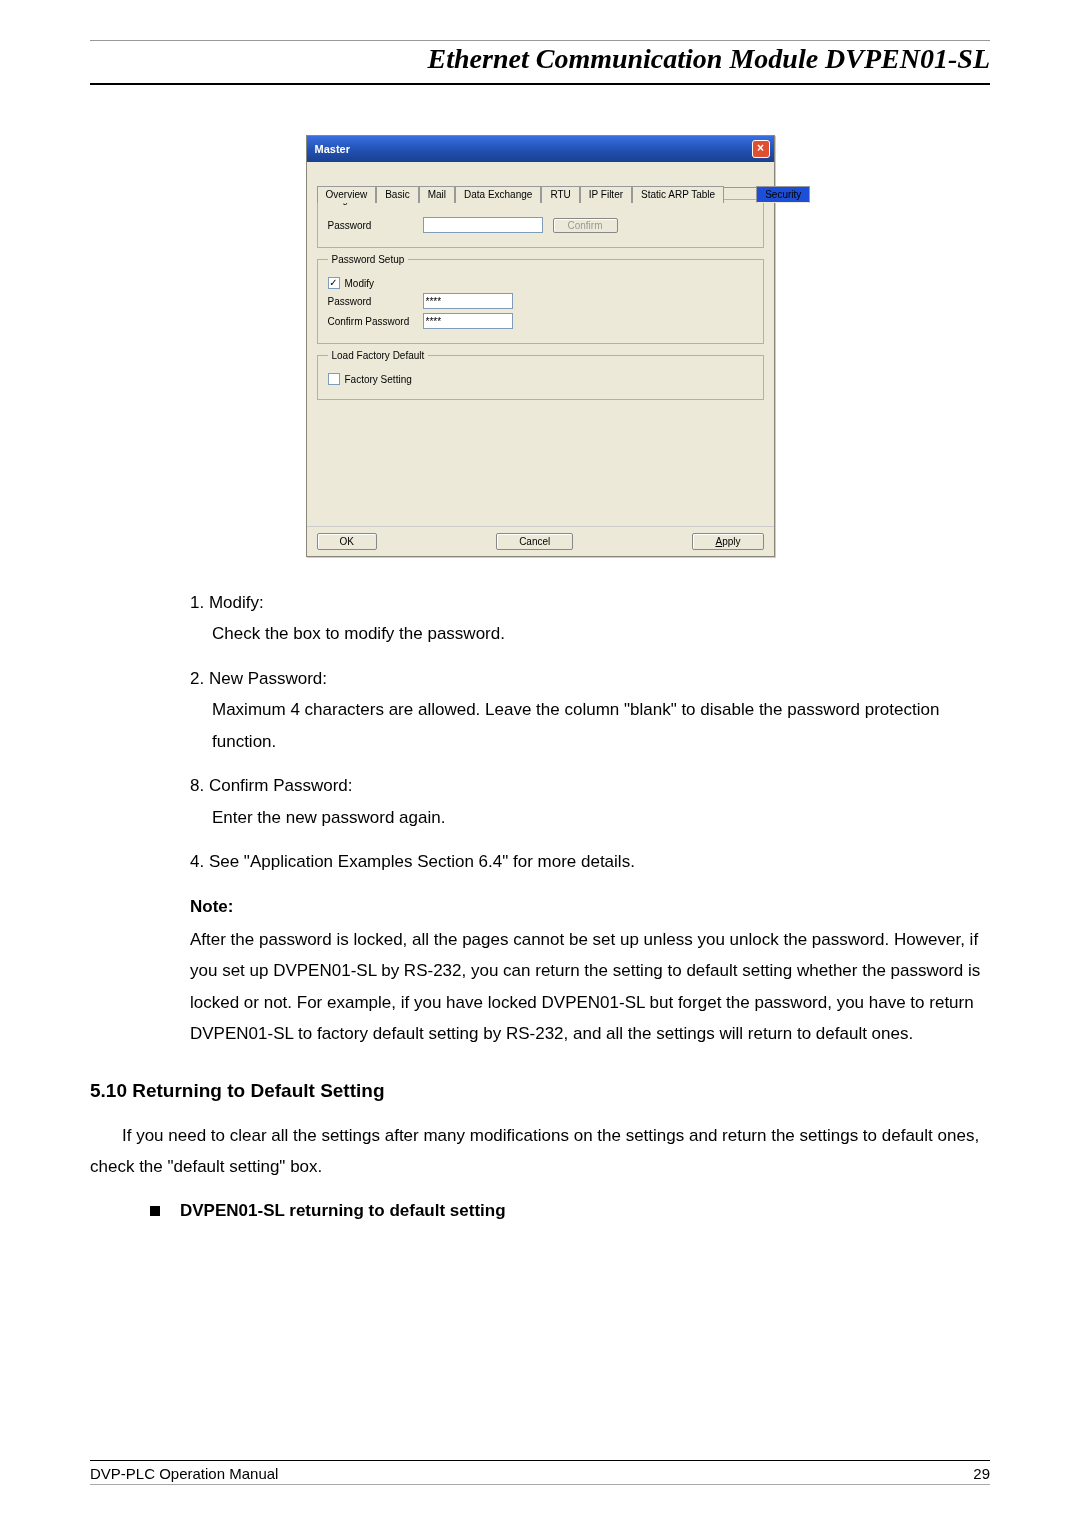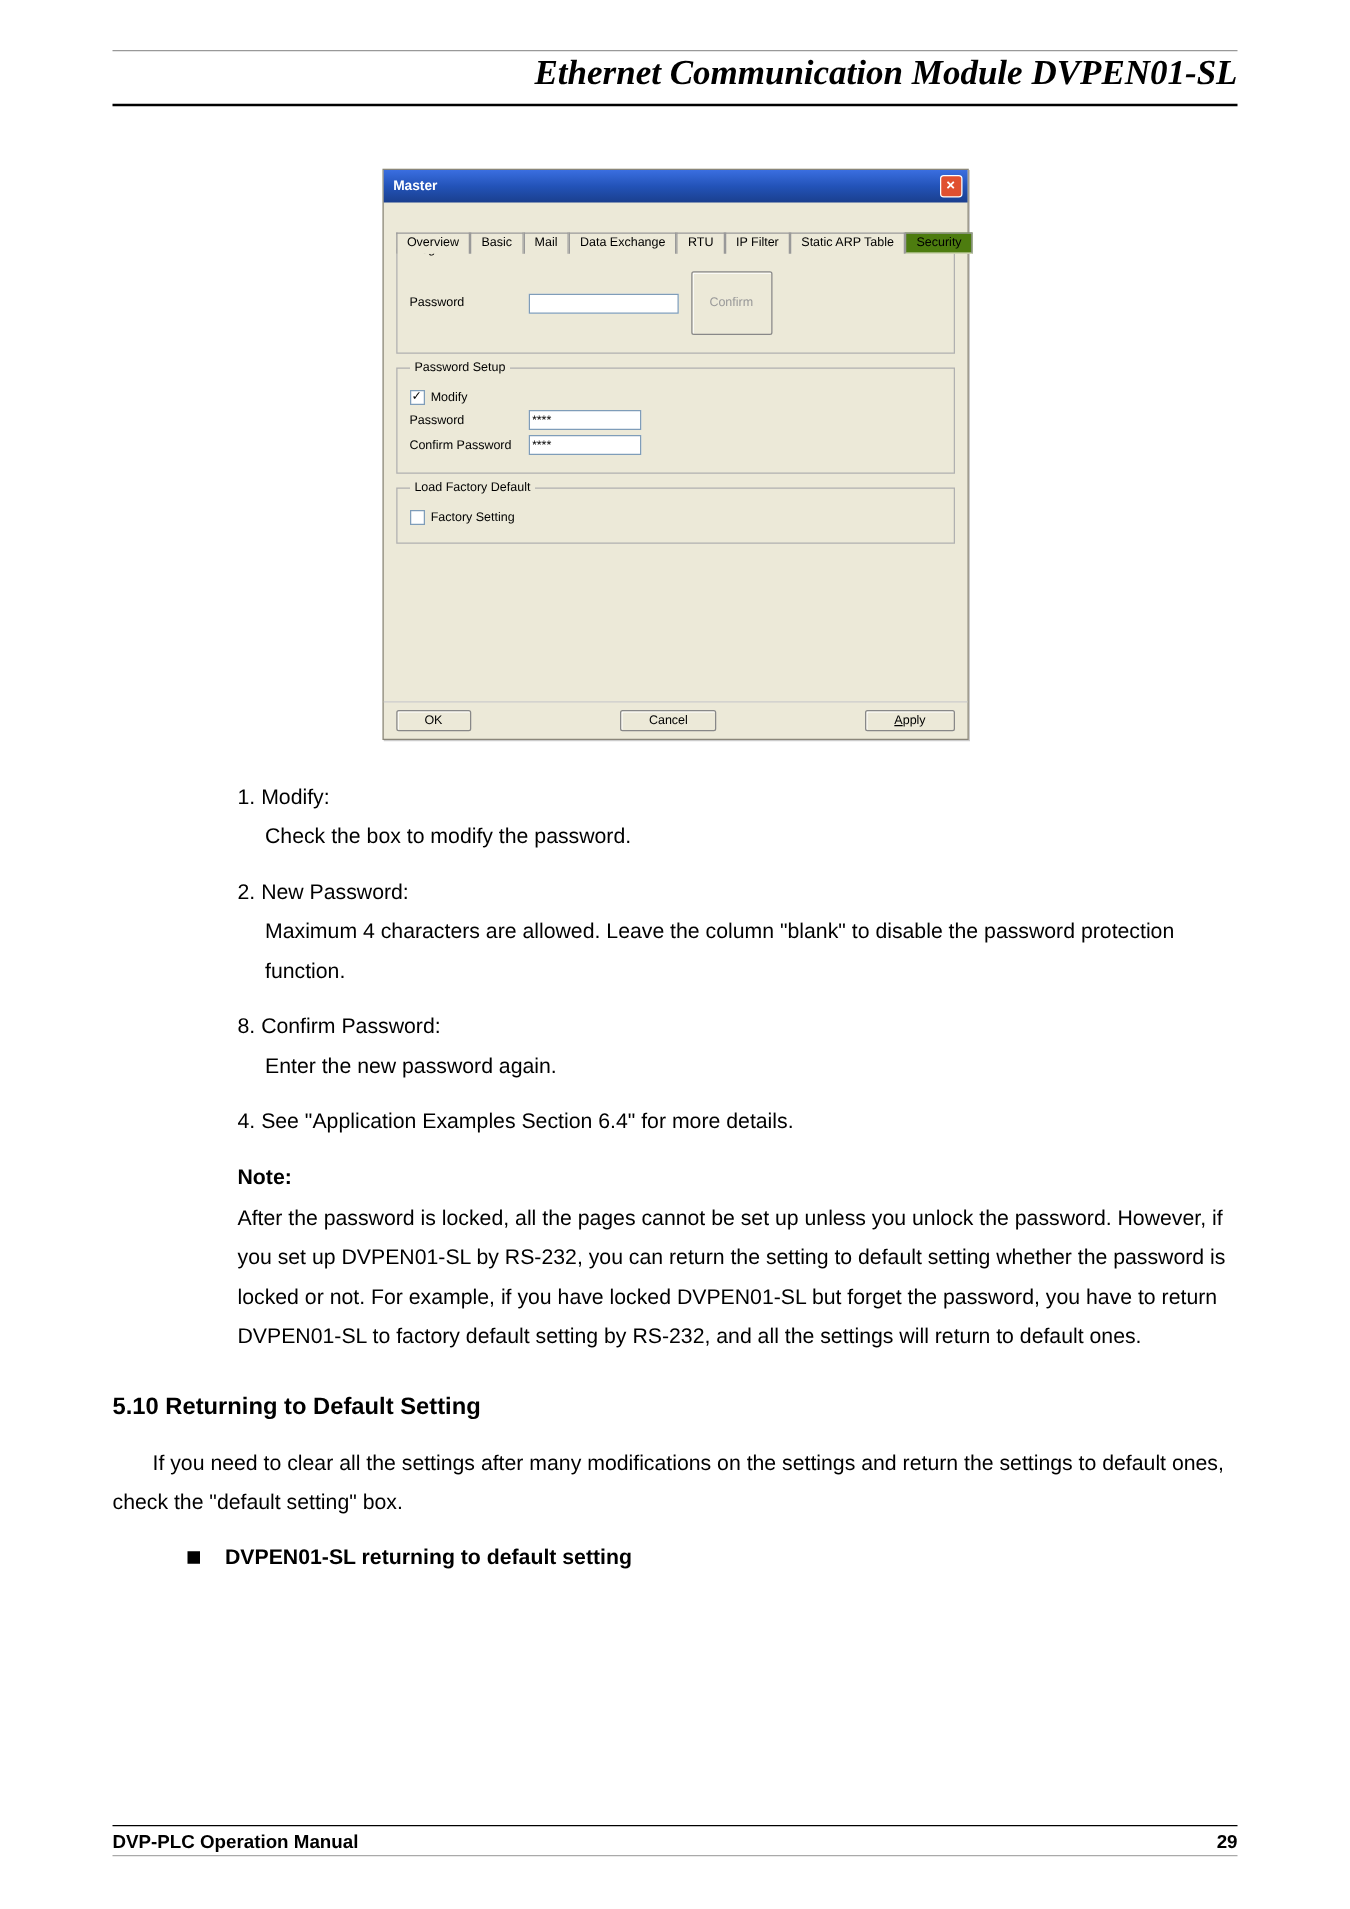--- a/index.html
+++ b/index.html
@@ -68,22 +68,23 @@
     padding: 2px 8px;
     border: 1px solid #999;
     border-bottom: none;
     background: #ece9d8;
     margin-right: 0px;
     position: relative;
     top: 16px;
     white-space: nowrap;
   }
   .tab.active {
-    background: #4d7c0f;
+    background: #1d4ed8;
     border-bottom: 1px solid #ece9d8;
+    margin-left: 32px;
   }
   fieldset {
     border: 1px solid #b0b0b0;
     margin: 6px 0;
     padding: 8px 10px 10px 10px;
   }
   legend {
     padding: 0 4px;
     font-size: 10px;
   }
@@ -101,21 +102,21 @@
     width: 120px;
     background: #fff;
     padding: 0 2px;
   }
   .txt.short { width: 90px; }
   .winbtn {
     font-family: Tahoma, sans-serif;
     font-size: 10px;
     border: 1px solid #888;
     background: #ece9d8;
-    padding: 19px 14px;
+    padding: 1px 14px;
     border-radius: 2px;
     box-shadow: inset 1px 1px 0 #fff;
     margin-left: 10px;
   }
   .winbtn.disabled { color: #999; }
   .checkbox {
     width: 12px; height: 12px;
     border: 1px solid #7f9db9;
     background: #fff;
     display: inline-block;
@@ -177,21 +178,20 @@
     bottom: 42px;
     left: 90px;
     right: 90px;
     border-top: 1px solid #000;
     border-bottom: 1px solid #aaa;
     padding: 4px 0 2px 0;
     font-family: Arial, sans-serif;
     font-size: 15px;
     display: flex;
     justify-content: space-between;
-    font-weight: bold;
   }
 </style>
 </head>
 <body>
 
 <div class="page">
   <div class="header-title">Ethernet Communication Module DVPEN01-SL</div>
 
   <div class="dialog-wrap">
     <div class="dialog">

